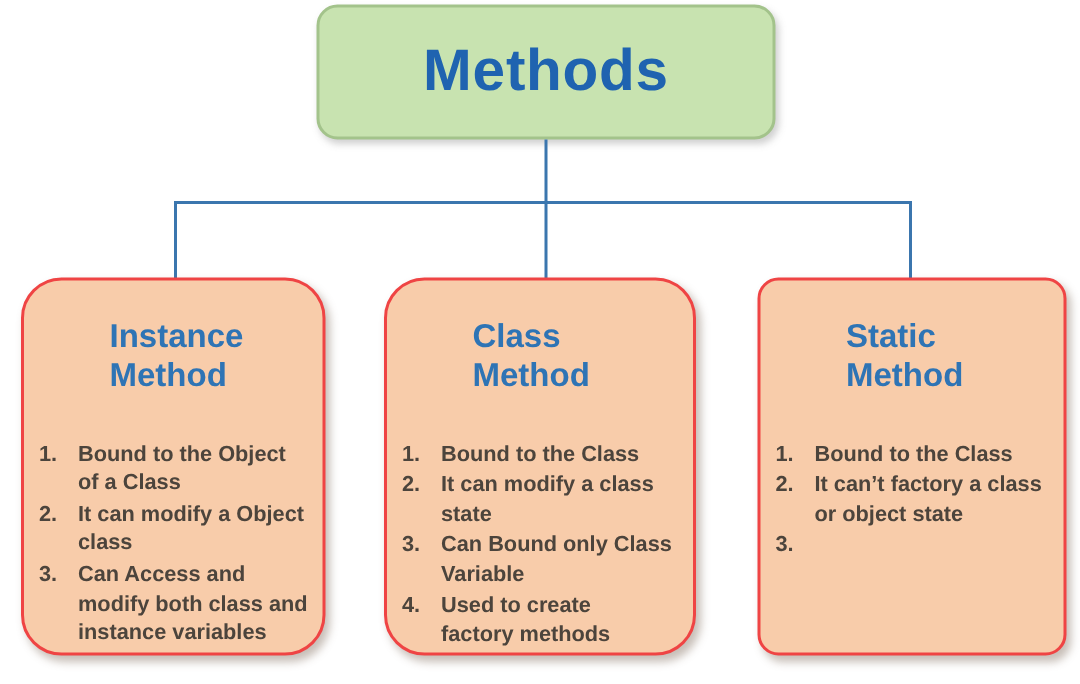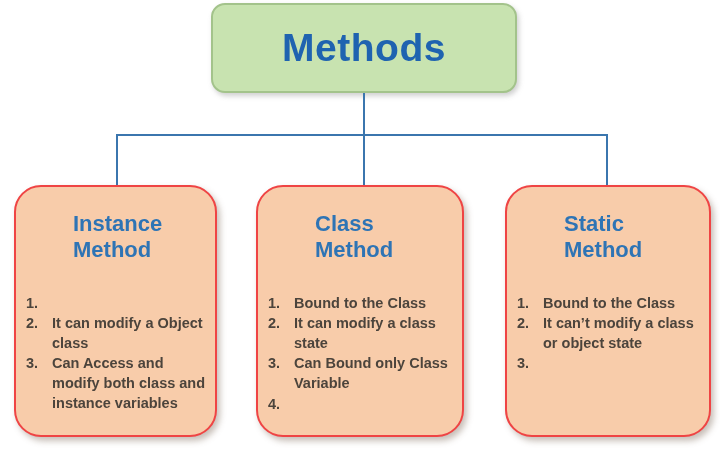--- a/index.html
+++ b/index.html
@@ -57,21 +57,21 @@
     height: 252px;
     box-sizing: border-box;
     background: #F8CCAA;
     border: 2px solid #ef4444;
     border-radius: 27px;
     box-shadow: 3px 4px 6px rgba(130,110,95,0.45);
     padding-top: 24px;
   }
   .box-left  { left: 14px;  width: 203px; }
   .box-mid   { left: 256px; width: 208px; }
-  .box-right { left: 505px; width: 206px; }
+  .box-right { left: 505px; width: 206px; border-radius: 14px; }
 
   .branch-title {
     padding-left: 57px;
     font-size: 22px;
     font-weight: bold;
     color: #2E74B5;
     line-height: 1.2;
     white-space: pre-line;
     margin-bottom: 30px;
   }
@@ -108,20 +108,22 @@
   <div class="connector conn-left-v"></div>
   <div class="connector conn-mid-v"></div>
   <div class="connector conn-right-v"></div>
 
   <div class="branch-box box-left">
     <div class="branch-title">Instance
 Method</div>
     <div class="list">
       <div class="item">
         <span class="num">1.</span>
+        <span class="txt">Bound to the Object
+of a Class</span>
       </div>
       <div class="item">
         <span class="num">2.</span>
         <span class="txt">It can modify a Object
 class</span>
       </div>
       <div class="item">
         <span class="num">3.</span>
         <span class="txt">Can Access and
 modify both class and
@@ -143,35 +145,37 @@
         <span class="txt">It can modify a class
 state</span>
       </div>
       <div class="item">
         <span class="num">3.</span>
         <span class="txt">Can Bound only Class
 Variable</span>
       </div>
       <div class="item">
         <span class="num">4.</span>
+        <span class="txt">Used to create
+factory methods</span>
       </div>
     </div>
   </div>
 
   <div class="branch-box box-right">
     <div class="branch-title">Static
 Method</div>
     <div class="list">
       <div class="item">
         <span class="num">1.</span>
         <span class="txt">Bound to the Class</span>
       </div>
       <div class="item">
         <span class="num">2.</span>
-        <span class="txt">It can’t modify a class
+        <span class="txt">It can’t factory a class
 or object state</span>
       </div>
       <div class="item">
         <span class="num">3.</span>
       </div>
     </div>
   </div>
 
 </div>
 

